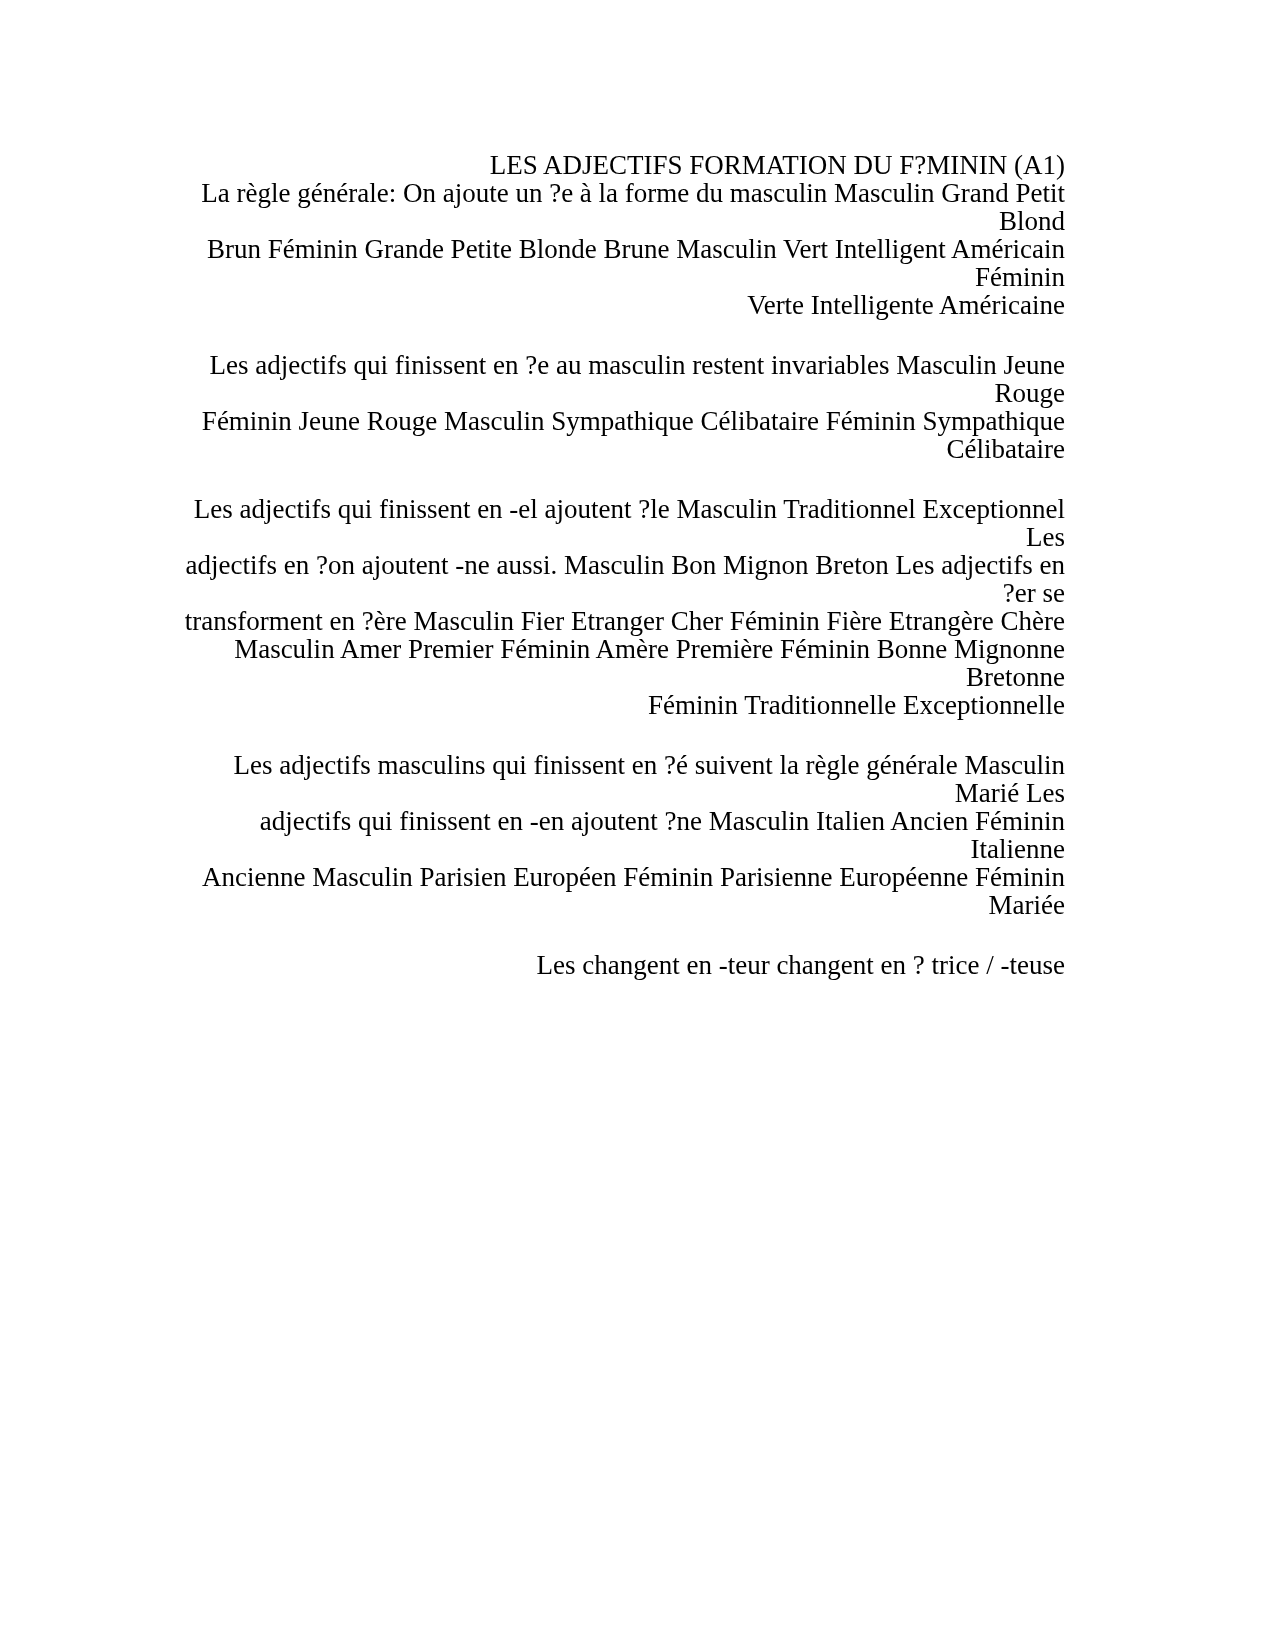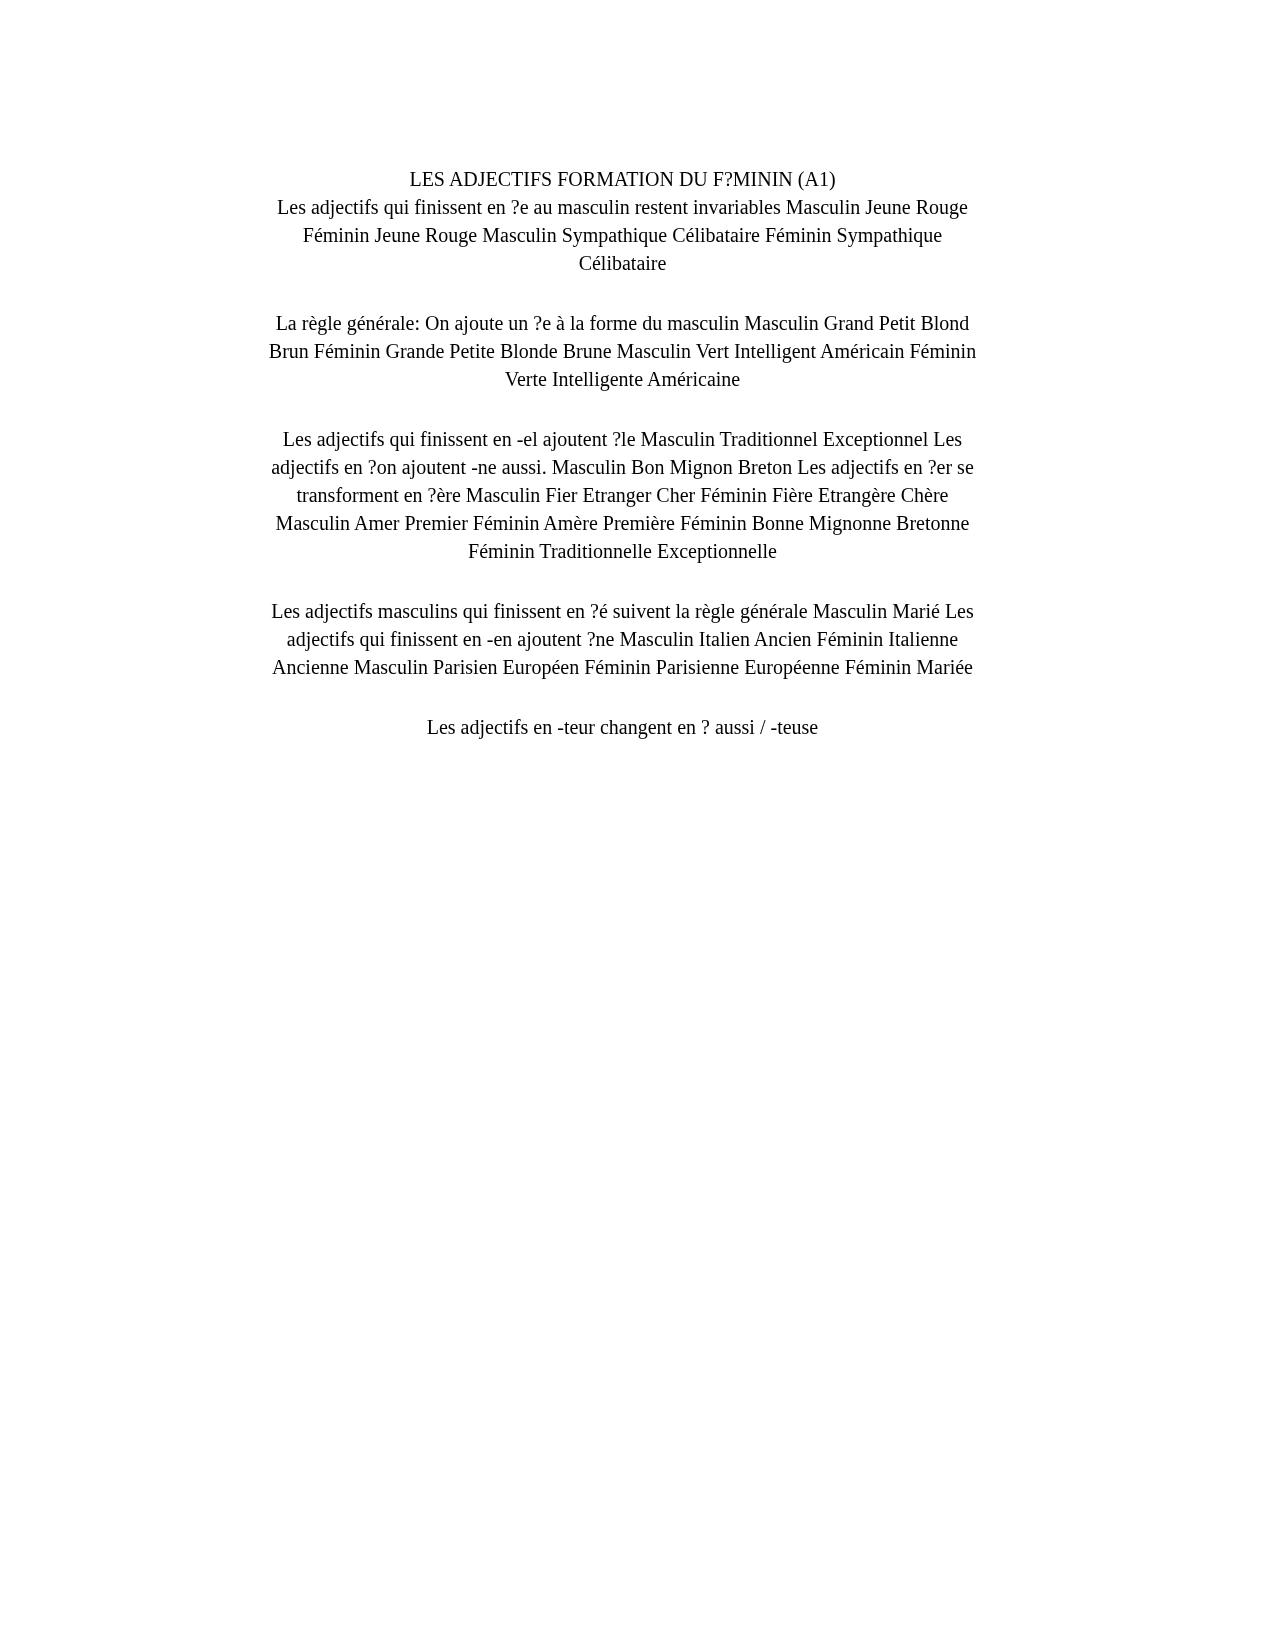--- a/index.html
+++ b/index.html
@@ -14,52 +14,51 @@
     background: #ffffff;
     overflow: hidden;
     font-family: "Liberation Serif", "DejaVu Serif", serif;
     color: #000000;
   }
   .doc-text {
     position: absolute;
     left: 180px;
     top: 151px;
     width: 885px;
-    font-size: 20px;
+    font-size: 27px;
     line-height: 28px;
-    text-align: center;
-    margin-top: 14px;
+    text-align: right;
   }
   .doc-title {
     margin: 0;
     white-space: pre-line;
   }
   .doc-paragraph {
     margin: 0 0 32px 0;
     white-space: pre-line;
   }
   .doc-paragraph:last-child {
     margin-bottom: 0;
   }
 </style>
 </head>
 <body>
 
 <div class="doc-page">
   <div class="doc-text">
     <p class="doc-title">LES ADJECTIFS FORMATION DU F?MININ (A1)</p>
+    <p class="doc-paragraph">La règle générale: On ajoute un ?e à la forme du masculin Masculin Grand Petit Blond
+Brun Féminin Grande Petite Blonde Brune Masculin Vert Intelligent Américain Féminin
+Verte Intelligente Américaine</p>
     <p class="doc-paragraph">Les adjectifs qui finissent en ?e au masculin restent invariables Masculin Jeune Rouge
 Féminin Jeune Rouge Masculin Sympathique Célibataire Féminin Sympathique
 Célibataire</p>
-    <p class="doc-paragraph">La règle générale: On ajoute un ?e à la forme du masculin Masculin Grand Petit Blond
-Brun Féminin Grande Petite Blonde Brune Masculin Vert Intelligent Américain Féminin
-Verte Intelligente Américaine</p>
     <p class="doc-paragraph">Les adjectifs qui finissent en -el ajoutent ?le Masculin Traditionnel Exceptionnel Les
 adjectifs en ?on ajoutent -ne aussi. Masculin Bon Mignon Breton Les adjectifs en ?er se
 transforment en ?ère Masculin Fier Etranger Cher Féminin Fière Etrangère Chère
 Masculin Amer Premier Féminin Amère Première Féminin Bonne Mignonne Bretonne
 Féminin Traditionnelle Exceptionnelle</p>
     <p class="doc-paragraph">Les adjectifs masculins qui finissent en ?é suivent la règle générale Masculin Marié Les
 adjectifs qui finissent en -en ajoutent ?ne Masculin Italien Ancien Féminin Italienne
 Ancienne Masculin Parisien Européen Féminin Parisienne Européenne Féminin Mariée</p>
-    <p class="doc-paragraph">Les adjectifs en -teur changent en ? aussi / -teuse</p>
+    <p class="doc-paragraph">Les changent en -teur changent en ? trice / -teuse</p>
   </div>
 </div>
 
 </body></html>

